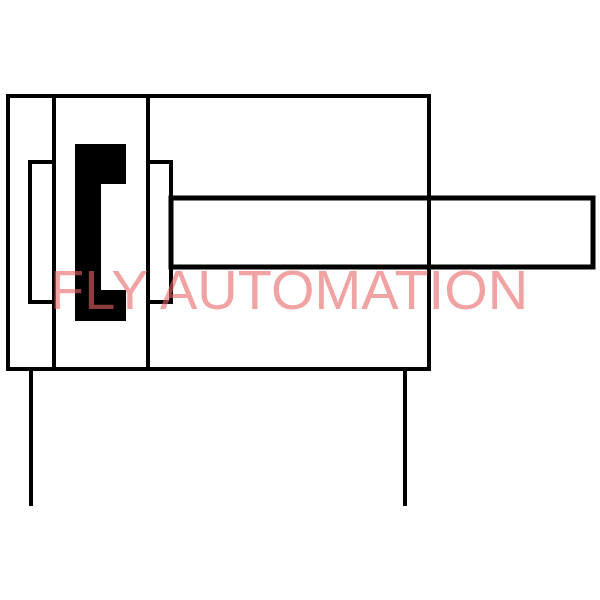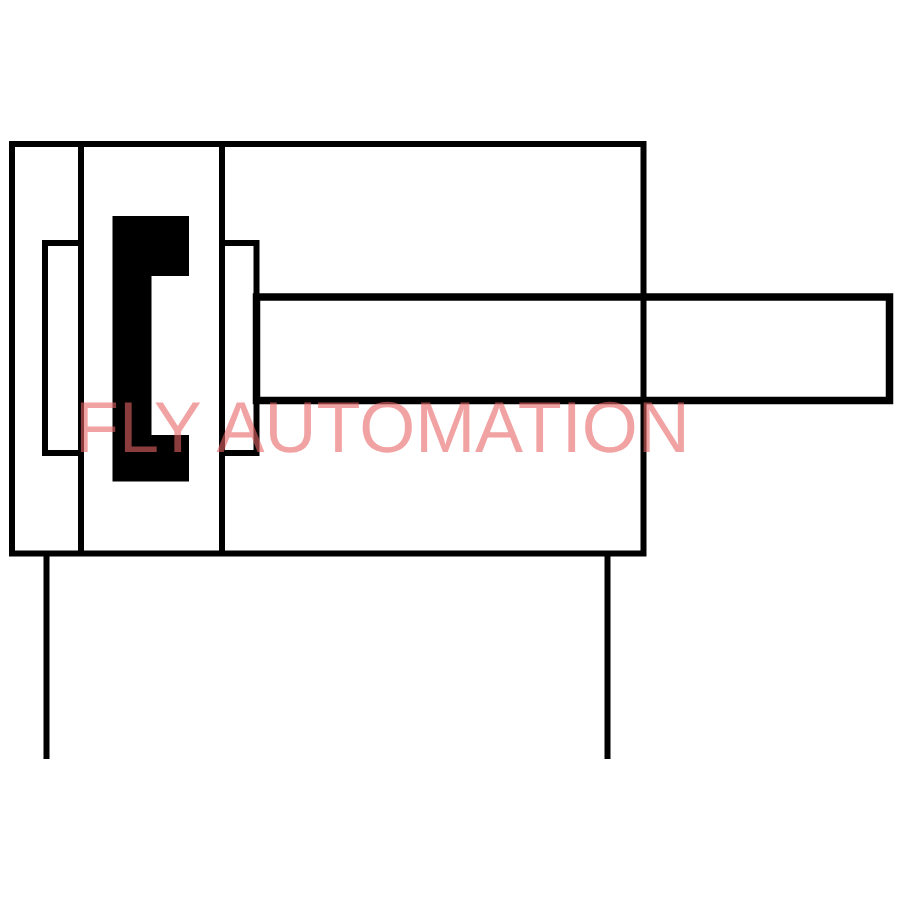--- a/index.html
+++ b/index.html
@@ -1,21 +1,21 @@
 <!DOCTYPE html>
 <html><head>
 <meta charset="utf-8">
 <style>
   html, body { margin:0; padding:0; background:#ffffff; }
   body { width:600px; height:600px; position:relative; overflow:hidden; }
   svg { position:absolute; left:0; top:0; }
   .watermark {
     position:absolute; left:50px; top:262px;
     font-family:"Liberation Sans", sans-serif;
-    font-size:48px; letter-spacing:0px;
+    font-size:56px; letter-spacing:0px;
     color:rgba(232,100,100,0.6);
     white-space:nowrap; line-height:1;
     pointer-events:none;
   }
 </style>
 </head>
 <body>
 
 <svg width="600" height="600" viewBox="0 0 600 600">
 

